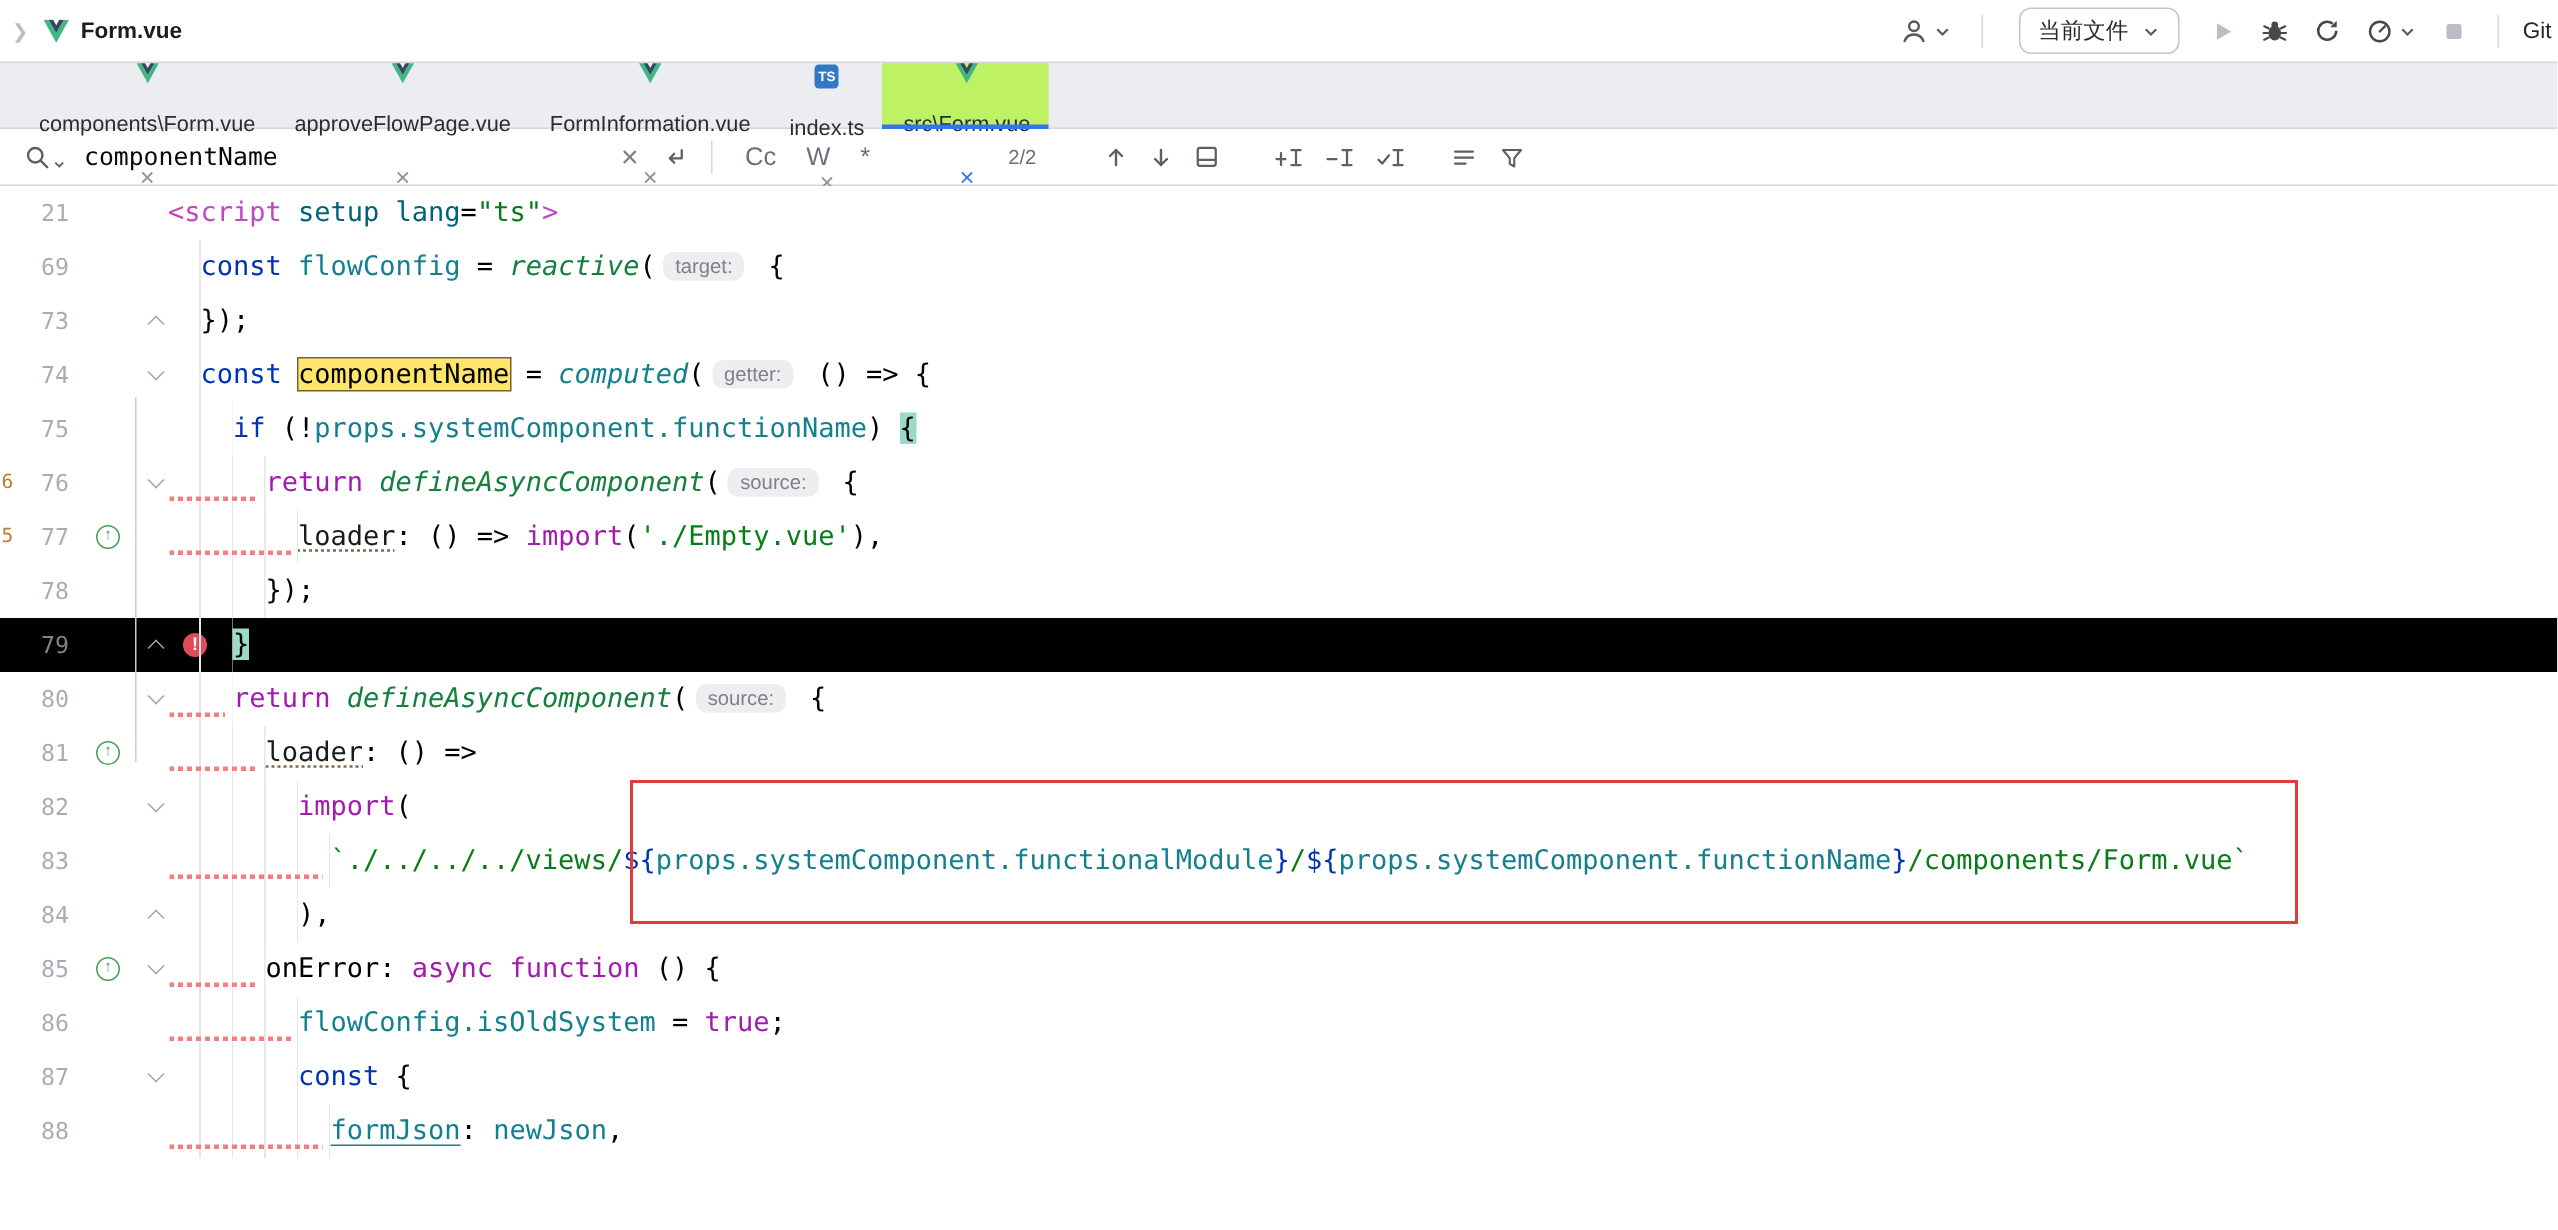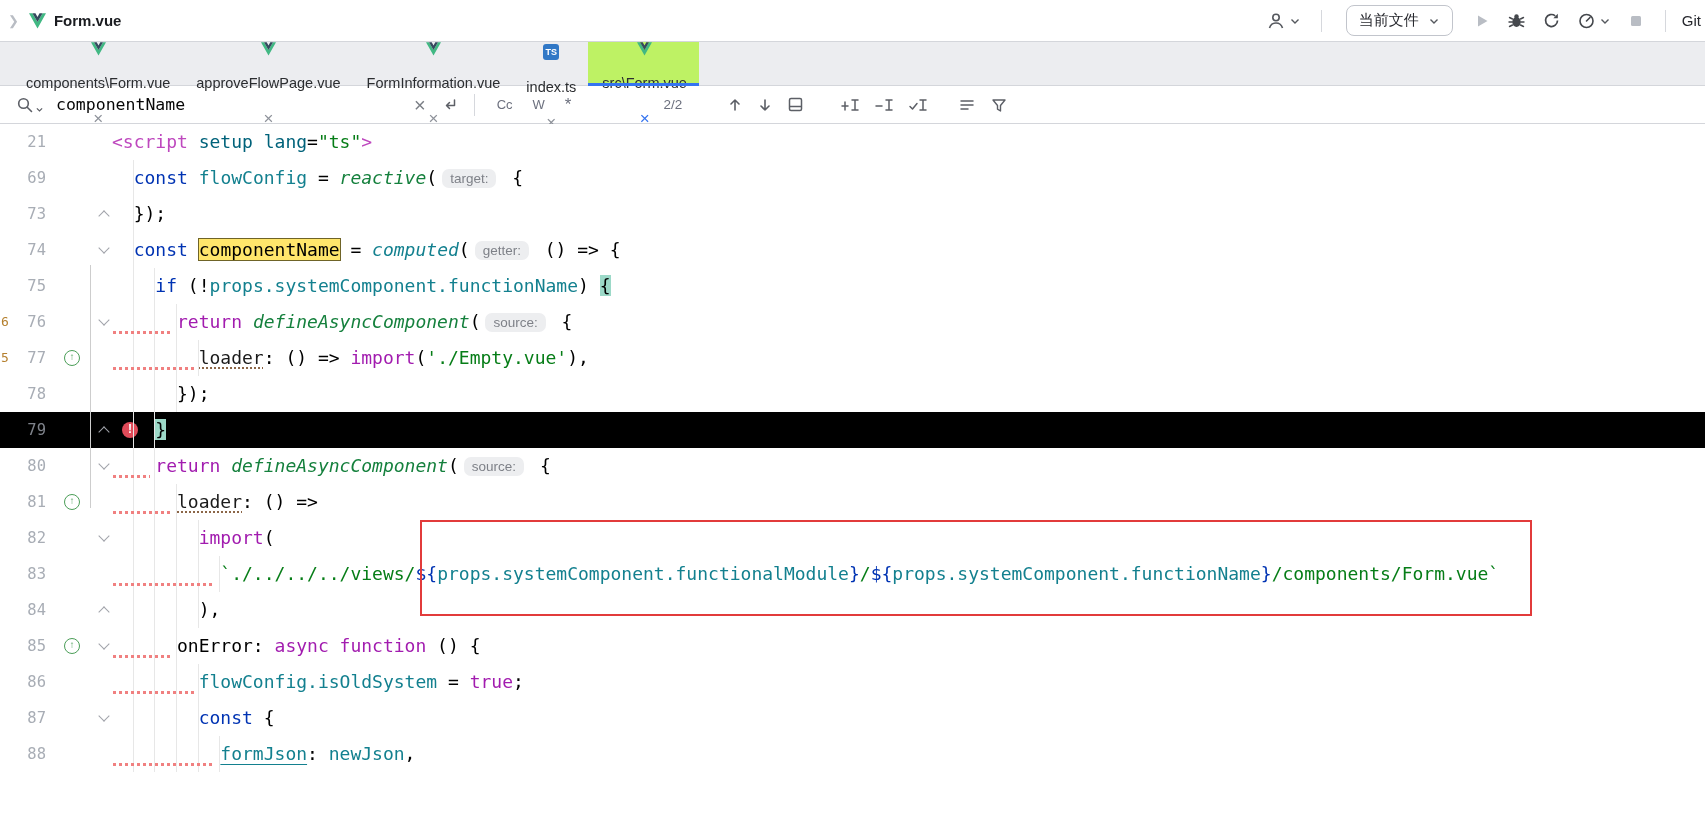--- a/index.html
+++ b/index.html
@@ -53,21 +53,21 @@
     height:38px; background:#fff; border-bottom:1px solid #D4D6DB;
     display:flex; align-items:center; padding-left:16px; font-size:14px;
   }
   .sicon { display:flex; align-items:flex-end; gap:1px; }
   .squery {
     font:16.5px "DejaVu Sans Mono", monospace; color:#060606;
     margin-left:12px; width:352px; flex:none; overflow:hidden;
   }
   .sclear { color:#7A7E85; font-size:20px; padding:0 6px; line-height:1; }
   .sicn { display:flex; align-items:center; padding:2px 5px; margin-left:4px; }
-  .sopt { color:#6C707E; font-size:13px; padding:2px 8px; margin-left:4px; }
+  .sopt { color:#6C707E; font-size:17px; padding:2px 8px; margin-left:4px; }
   .sopt.regex { font-size:17px; }
   .scount { color:#6C707E; font-size:13.5px; margin-left:84px; }
   .ml40 { margin-left:40px; } .ml26 { margin-left:26px; } .ml20 { margin-left:20px; }
 
   
   .editor { position:relative; height:696px; background:#fff; overflow:hidden; }
   .cl {
     position:relative; height:36px; line-height:36px;
     font-family:"DejaVu Sans Mono", monospace; font-size:18px; color:#000;
   }

